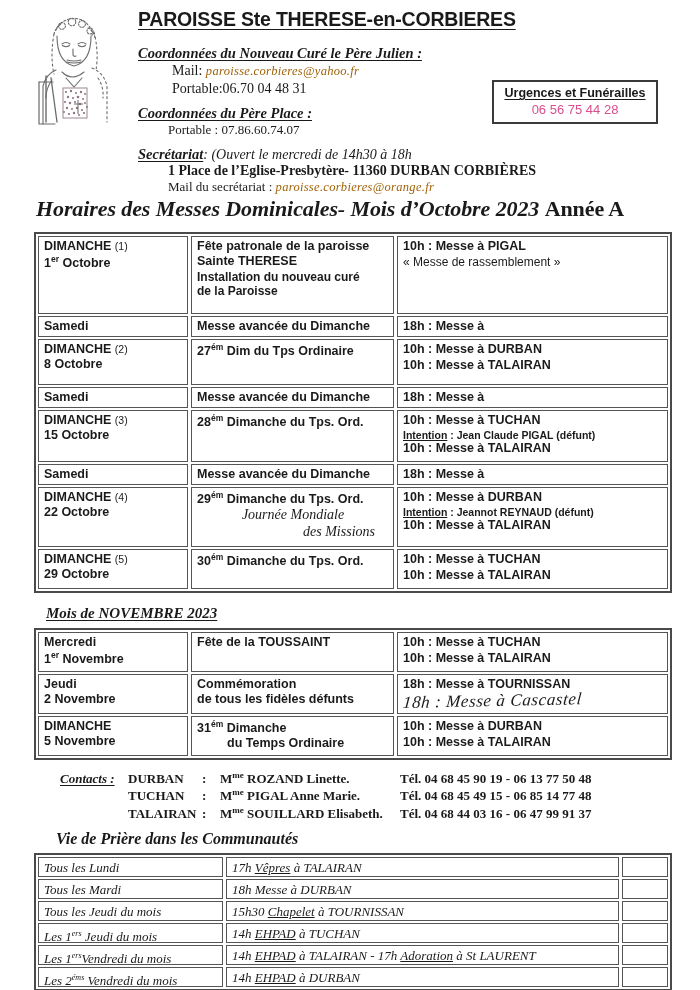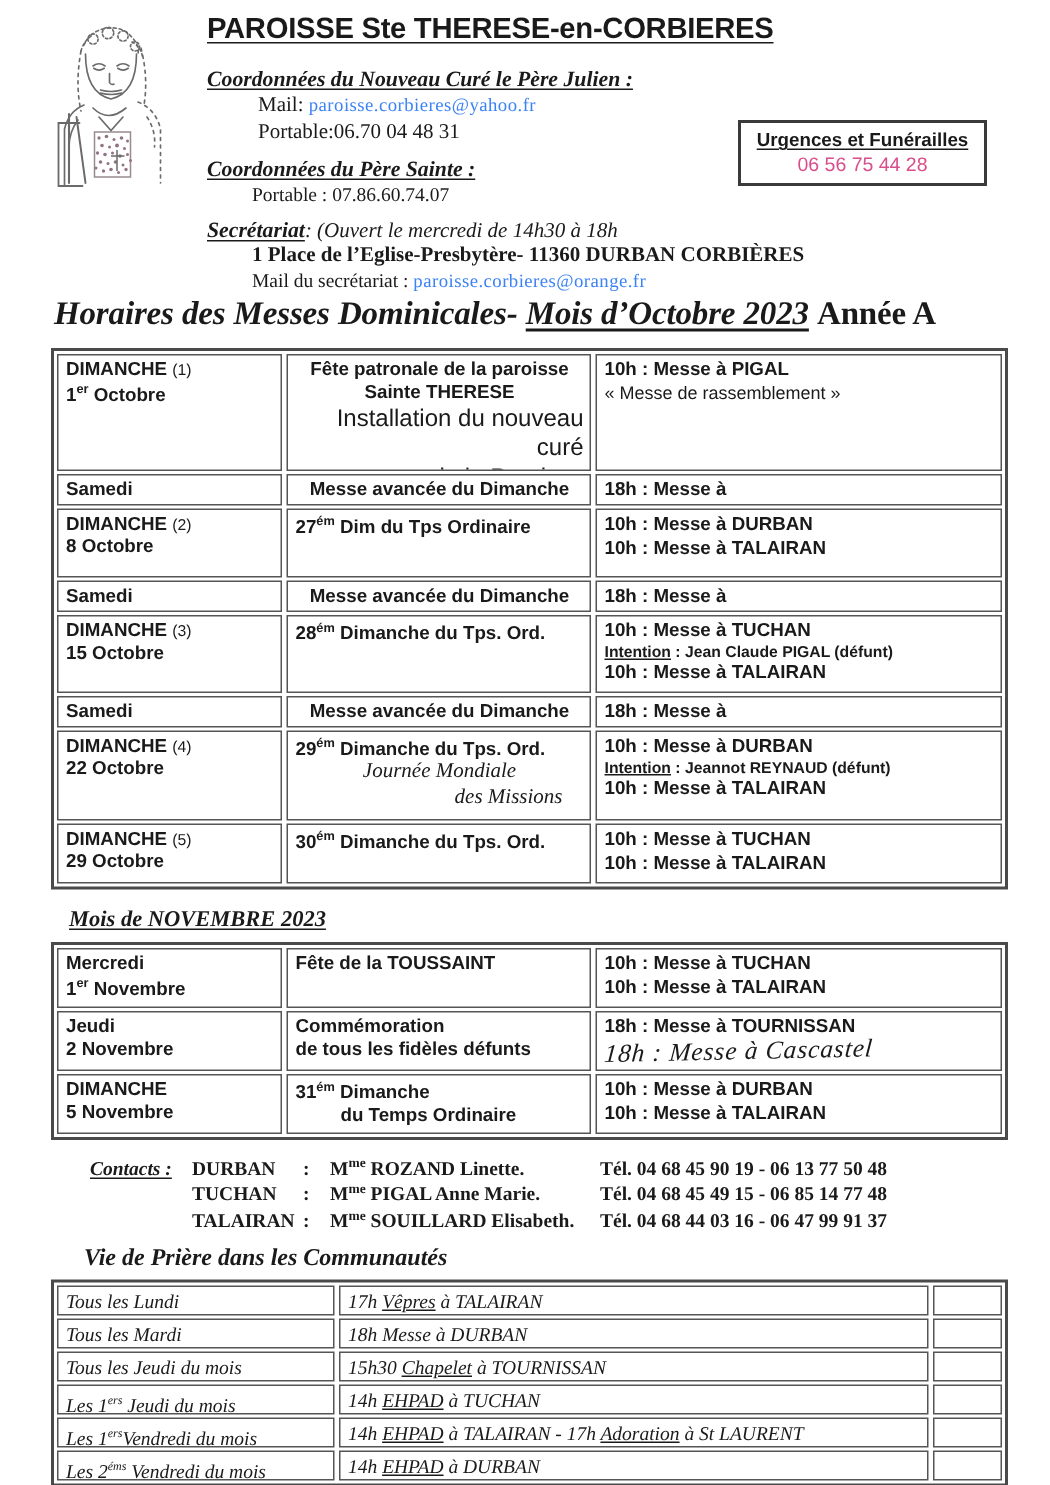--- a/index.html
+++ b/index.html
@@ -49,25 +49,26 @@
   .ln {
     font-family: "Liberation Serif", serif;
     font-size: 14px;
     padding-left: 34px;
     line-height: 1.28;
     white-space: nowrap;
   }
   .ln-tight { padding-left: 30px; font-size: 13px; }
 
   .faded-mail {
-    color: #3b82f6;
+    color: #a16207;
     font-family: "Liberation Serif", serif;
     font-size: 12.5px;
     letter-spacing: .3px;
     filter: blur(.4px);
+    font-style: italic;
   }
 
   .secretariat-addr {
     font-family: "Liberation Serif", serif;
     font-weight: bold;
     font-size: 14px;
     padding-left: 30px;
     white-space: nowrap;
   }
   .secr-line1 {
@@ -103,21 +104,20 @@
   .main-heading {
     font-family: "Liberation Serif", serif;
     font-weight: bold;
     font-style: italic;
     font-size: 22px;
     margin: 6px 0 10px 36px;
     white-space: nowrap;
     letter-spacing: -0.1px;
   }
   .main-heading .under {
-    text-decoration: underline;
     text-underline-offset: 3px;
   }
   .main-heading .noital { font-style: normal; }
 
   .sub-heading {
     font-family: "Liberation Serif", serif;
     font-weight: bold;
     font-style: italic;
     font-size: 15px;
     text-decoration: underline;
@@ -162,25 +162,25 @@
   .day-main .sup { font-size: 8.5px; vertical-align: super; font-weight: bold; }
   .day-idx { font-size: 10.5px; font-weight: normal; }
 
   .evt {
     font-family: "Liberation Sans", sans-serif;
     font-weight: bold;
     font-size: 12.5px;
     line-height: 1.22;
   }
   .evt .sup { font-size: 8.5px; vertical-align: super; }
-  .evt-center { text-align: center; }
+  .evt-center { text-align: left; }
   .evt-light {
-    font-weight: normal;
-    font-size: 16px;
-    text-align: right;
+    font-weight: bold;
+    font-size: 12px;
+    text-align: left;
   }
   .evt-ital {
     font-family: "Liberation Serif", serif;
     font-style: italic;
     font-weight: normal;
     font-size: 14px;
     text-align: center;
     line-height: 1.2;
   }
   .evt-ital.r { text-align: right; padding-right: 14px; }
@@ -351,21 +351,21 @@
     <div class="contact-block">
       <div class="lbl-it">Coordonnées du Nouveau Curé le Père Julien :</div>
       <div class="ln">
         <span>Mail:</span>
         <span class="faded-mail">paroisse.corbieres@yahoo.fr</span>
       </div>
       <div class="ln">Portable:06.70 04 48 31</div>
     </div>
 
     <div class="contact-block">
-      <div class="lbl-it">Coordonnées du Père Sainte :</div>
+      <div class="lbl-it">Coordonnées du Père Place :</div>
       <div class="ln ln-tight">Portable : 07.86.60.74.07</div>
     </div>
 
     <div class="contact-block">
       <div>
         <span class="lbl-it">Secrétariat</span><span class="secr-line1">: (Ouvert le mercredi de 14h30 à 18h</span>
       </div>
       <div class="secretariat-addr">1 Place de l’Eglise-Presbytère- 11360 DURBAN CORBIÈRES</div>
       <div class="ln ln-tight">
         <span>Mail du secrétariat :</span>

